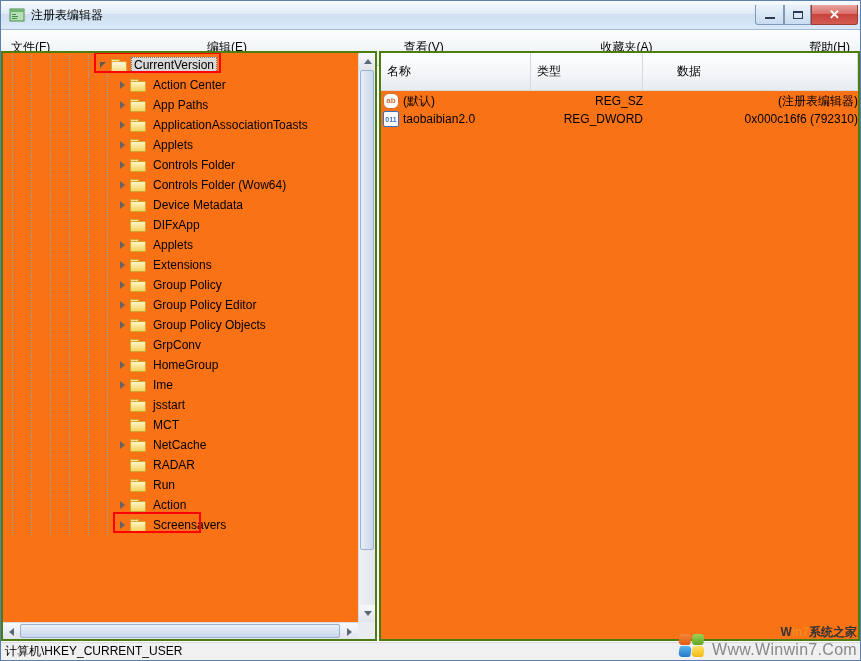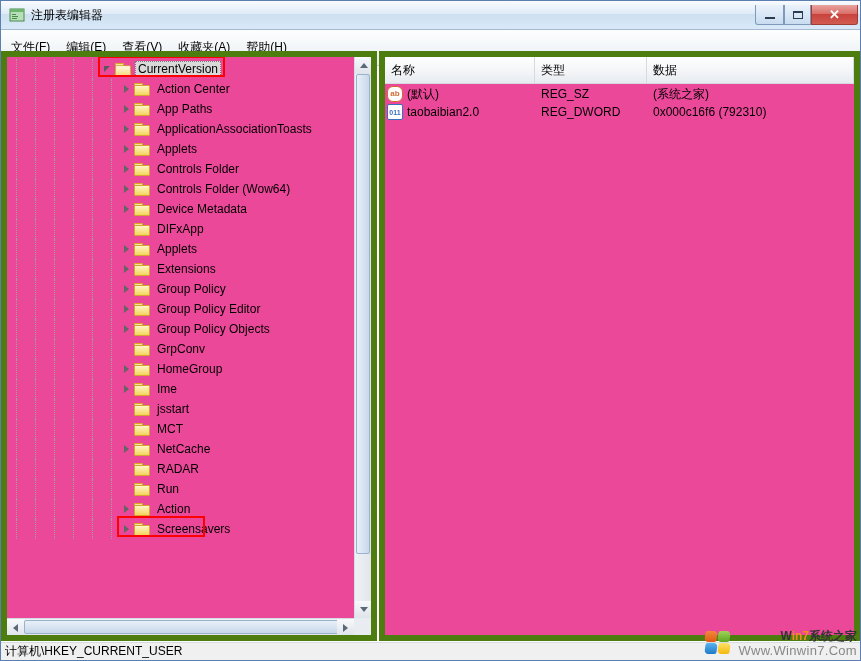--- a/index.html
+++ b/index.html
@@ -10,26 +10,26 @@
 .titlebar .title { flex: 1; color: #000; }
 .winbtns { display: flex; gap: 0; }
 .winbtn { height: 20px; border: 1px solid #7f9ab8; border-top: none; display: flex; align-items: center; justify-content: center; background: linear-gradient(to bottom, #eaf2fb, #c9dcf1); position: relative; }
 .winbtn.min { width: 29px; border-radius: 0 0 0 3px; }
 .winbtn.max { width: 27px; }
 .winbtn.close { width: 47px; background: linear-gradient(to bottom, #e9a4a0 0%, #d96f69 45%, #c8413b 46%, #d25b52 100%); border-color: #9e3c36; border-radius: 0 0 3px 0; }
 .min-glyph { width: 10px; height: 0; border-bottom: 2px solid #2b3b50; margin-top: 6px; }
 .max-glyph { width: 10px; height: 8px; border: 1px solid #2b3b50; border-top-width: 2px; }
 .close-glyph { color: #fff; font-size: 13px; font-weight: bold; }
 
-.menubar { height: 36px; background: linear-gradient(to bottom, #fdfefe, #e9eef3); border-bottom: 1px solid #c2cedb; display: flex; align-items: center; padding: 0 2px; }
+.menubar { height: 36px; background: linear-gradient(to bottom, #fdfefe, #e9eef3); border-bottom: 1px solid #c2cedb; display: flex; align-items: center; padding: 0 2px; justify-content: space-between; }
 .menubar .menuitem { padding: 1px 8px; cursor: default; }
 
 .content { position: absolute; top: 51px; left: 1px; right: 1px; bottom: 20px; display: flex; }
 
-.pane { border: 6px solid #4d7c0f; background: #ec4899; position: relative; display: flex; flex-direction: column; }
+.pane { border: 2px solid #4d7c0f; background: #f97316; position: relative; display: flex; flex-direction: column; text-align: right; }
 .pane.left { width: 376px; margin: 0 1px 0 0; }
 .pane.right { flex: 1; margin: 0 0 0 1px; }
 
 .tree-scroll { flex: 1; overflow: hidden; position: relative; }
 .tree-inner { position: absolute; left: 0; top: 0; right: 17px; bottom: 17px; overflow: hidden; padding: 2px 0; }
 
 .tree-row { height: 20px; display: flex; align-items: center; white-space: nowrap; position: relative; }
 .tree-indent { display: inline-block; width: 19px; height: 20px; position: relative; }
 .tree-indent.line::before { content: ""; position: absolute; left: 9px; top: 0; bottom: 0; border-left: 1px dotted #a0a0a0; }
 .expander { width: 11px; height: 20px; display: inline-flex; align-items: center; justify-content: center; cursor: pointer; position: relative; }
@@ -40,25 +40,25 @@
 .folder { width: 16px; height: 14px; margin: 0 4px 0 2px; position: relative; }
 .folder::before { content: ""; position: absolute; top: 1px; left: 0; width: 7px; height: 3px; background: #f7e4a1; border-radius: 1px 1px 0 0; border: 1px solid #d4a72c; border-bottom: none; }
 .folder::after { content: ""; position: absolute; top: 3px; left: 0; right: 0; bottom: 0; background: linear-gradient(to bottom, #fff6c8, #f4d35e); border: 1px solid #d4a72c; border-radius: 1px; }
 .folder.open::after { background: linear-gradient(to bottom, #fffbe6, #f6dd82); transform: perspective(20px) rotateX(6deg); }
 
 .tree-label { padding: 1px 3px; cursor: default; }
 .tree-label.sel { background: #d9d9d9; border: 1px dotted #7a7a7a; padding: 0 2px; }
 
 .hlbox { position: absolute; border: 2px solid #ff0000; pointer-events: none; }
 
-.list-header { height: 27px; display: flex; background: linear-gradient(to bottom, #ffffff, #f2f4f7 60%, #e7ebef); border-bottom: 1px solid #d5dae0; }
+.list-header { height: 38px; display: flex; background: linear-gradient(to bottom, #ffffff, #f2f4f7 60%, #e7ebef); border-bottom: 1px solid #d5dae0; }
 .list-header .col { display: flex; align-items: center; padding: 0 6px; border-right: 1px solid #d5dae0; cursor: default; }
 .col.c1 { width: 150px; }
 .col.c2 { width: 112px; }
-.col.c3 { flex: 1; }
+.col.c3 { flex: 1; margin-left: 28px; }
 
 .list-body { flex: 1; overflow: auto; padding: 1px 0; }
 .list-row { height: 18px; display: flex; align-items: center; }
 .list-row .c1 { width: 150px; display: flex; align-items: center; padding-left: 2px; }
 .list-row .c2 { width: 112px; padding-left: 6px; }
 .list-row .c3 { flex: 1; padding-left: 6px; }
 
 .valicon { width: 16px; height: 16px; margin-right: 4px; border: 1px solid; border-radius: 2px; display: inline-flex; align-items: center; justify-content: center; font-size: 8px; font-weight: bold; line-height: 1; }
 .valicon.str { border-color: #d46a32; background: #fff; color: #d46a32; border-radius: 6px; }
 .valicon.bin { border-color: #3a6ec0; background: #fff; color: #3a6ec0; font-size: 7px; }
@@ -70,31 +70,31 @@
 .sb-btn .arr { width:0; height:0; }
 .arr.up { border-left:4px solid transparent; border-right:4px solid transparent; border-bottom:5px solid #5b6876; }
 .arr.down { border-left:4px solid transparent; border-right:4px solid transparent; border-top:5px solid #5b6876; }
 .arr.left { border-top:4px solid transparent; border-bottom:4px solid transparent; border-right:5px solid #5b6876; }
 .arr.rightA { border-top:4px solid transparent; border-bottom:4px solid transparent; border-left:5px solid #5b6876; }
 .sb-thumb-v { position: absolute; left: 1px; right: 1px; background: linear-gradient(to right, #e9f0f8, #c7d7ea); border: 1px solid #9bb2cc; border-radius: 2px; }
 .sb-thumb-h { position: absolute; top: 1px; bottom: 1px; background: linear-gradient(to bottom, #e9f0f8, #c7d7ea); border: 1px solid #9bb2cc; border-radius: 2px; }
 
 .statusbar { position: absolute; left: 1px; right: 1px; bottom: 1px; height: 18px; background: #f0f0f0; border-top: 1px solid #d7dce2; display: flex; align-items: center; padding: 0 4px; }
 
-.watermark { position: absolute; right: 4px; bottom: 2px; display: flex; align-items: center; gap: 6px; pointer-events: none; margin-top: 8px; }
+.watermark { position: absolute; right: 4px; bottom: 2px; display: flex; align-items: flex-end; gap: 6px; pointer-events: none; margin-top: 8px; }
 .watermark .wlogo { width: 28px; height: 26px; position: relative; }
 .wlogo span { position: absolute; width: 12px; height: 11px; border-radius: 2px 4px 2px 4px; transform: skewX(-8deg); }
 .wlogo .r { background: linear-gradient(#f08a3c,#e05a12); top:1px; left:1px; }
 .wlogo .g { background: linear-gradient(#9ed35a,#5fa61f); top:1px; left:14px; }
 .wlogo .b { background: linear-gradient(#5ab3ef,#1f79c7); top:13px; left:1px; }
 .wlogo .y { background: linear-gradient(#ffe167,#f2b90e); top:13px; left:14px; }
 .watermark .wtext { text-align: right; line-height: 1.2; }
 .watermark .wtext .l1 { font-weight: bold; color: #333; font-size: 13px; }
 .watermark .wtext .l1 .seven { color: #f28b20; }
-.watermark .wtext .l2 { color: #888; font-size: 13px; letter-spacing: 0.3px; }
+.watermark .wtext .l2 { color: #888; font-size: 16px; letter-spacing: 0.3px; }
 </style>
 </head>
 <body>
 
 <div class="titlebar">
   <span class="icon">
     <svg width="16" height="16" viewBox="0 0 16 16">
         <rect x="1" y="2" width="14" height="12" fill="#b8e0b8" stroke="#4a8a4a"></rect>
         <rect x="1" y="2" width="14" height="3" fill="#6fb56f"></rect>
         <rect x="3" y="7" width="4" height="1" fill="#4a8a4a"></rect>
@@ -473,21 +473,21 @@
       <div class="col c2">类型</div>
       <div class="col c3">数据</div>
     </div>
     <div class="list-body" id="list-body">
         <div class="list-row">
           <div class="c1">
             <span class="valicon str">ab</span>
             <span>(默认)</span>
           </div>
           <div class="c2">REG_SZ</div>
-          <div class="c3">(系统之家)</div>
+          <div class="c3">(注册表编辑器)</div>
         </div>
         <div class="list-row">
           <div class="c1">
             <span class="valicon bin">011</span>
             <span>taobaibian2.0</span>
           </div>
           <div class="c2">REG_DWORD</div>
           <div class="c3">0x000c16f6 (792310)</div>
         </div>
       </div>

